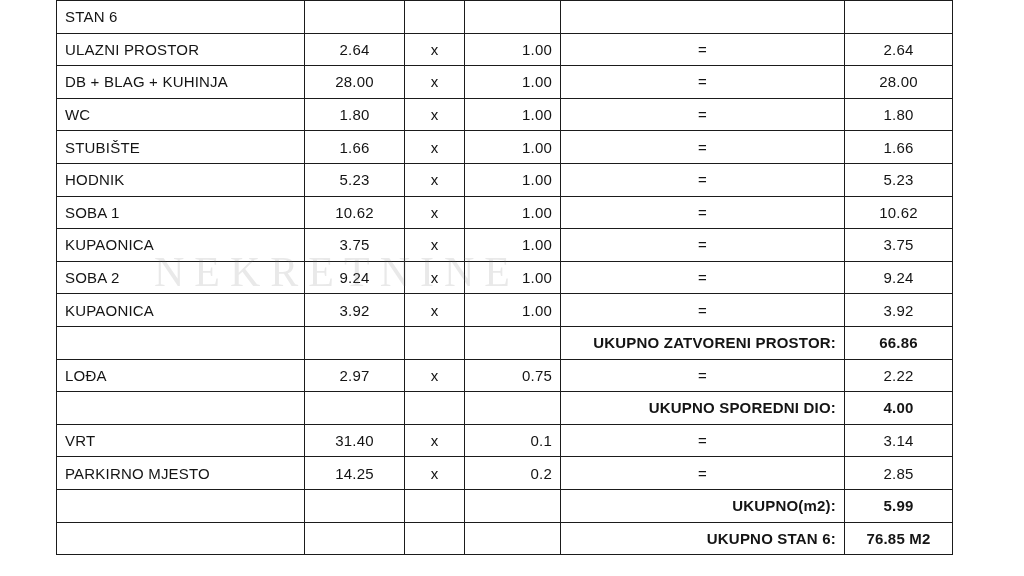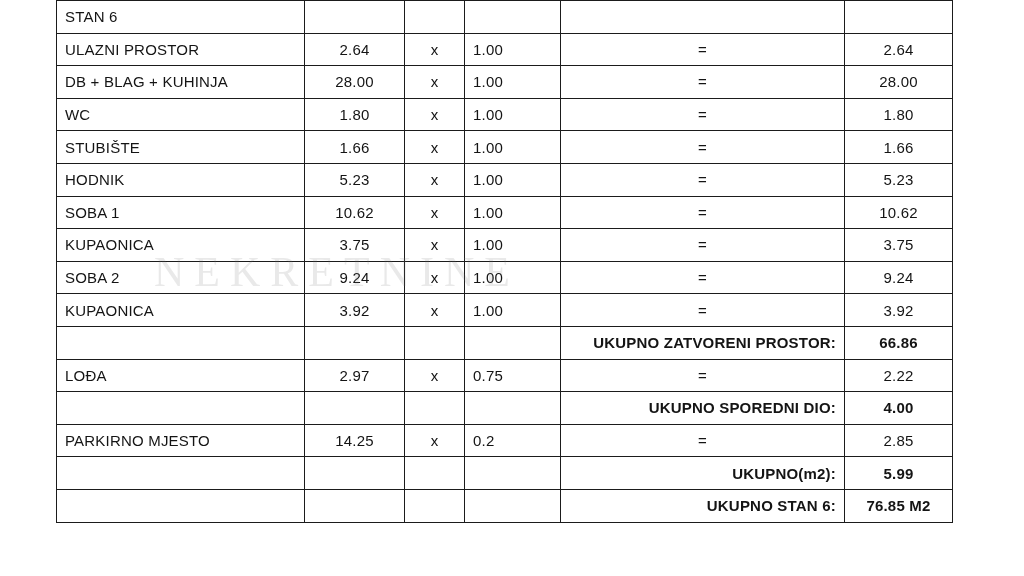--- a/index.html
+++ b/index.html
@@ -50,21 +50,21 @@
   col.c-name  { width: 248px; }
   col.c-val   { width: 100px; }
   col.c-x     { width: 60px; }
   col.c-fact  { width: 96px; }
   col.c-eq    { width: 284px; }
   col.c-res   { width: 108px; }
 
   .t-name  { text-align: left; }
   .t-val   { text-align: center; }
   .t-x     { text-align: center; font-size: 13px; }
-  .t-fact  { text-align: left; }
+  .t-fact  { text-align: right; }
   .t-eq    { text-align: center; }
   .t-res   { text-align: center; }
 
   .label-right {
     text-align: right;
     font-weight: bold;
     font-size: 14.5px;
     letter-spacing: 0.1px;
     margin-left: 12px;
   }
@@ -237,20 +237,28 @@
         </tr>
         <tr>
           <td class="t-name"></td>
           <td class="t-val"></td>
           <td class="t-x"></td>
           <td class="t-fact"></td>
           <td class="label-right">UKUPNO SPOREDNI DIO:</td>
           <td class="res-bold">4.00</td>
         </tr>
         <tr>
+          <td class="t-name">VRT</td>
+          <td class="t-val">31.40</td>
+          <td class="t-x">x</td>
+          <td class="t-fact">0.1</td>
+          <td class="t-eq">=</td>
+          <td class="t-res">3.14</td>
+        </tr>
+        <tr>
           <td class="t-name">PARKIRNO MJESTO</td>
           <td class="t-val">14.25</td>
           <td class="t-x">x</td>
           <td class="t-fact">0.2</td>
           <td class="t-eq">=</td>
           <td class="t-res">2.85</td>
         </tr>
         <tr>
           <td class="t-name"></td>
           <td class="t-val"></td>

